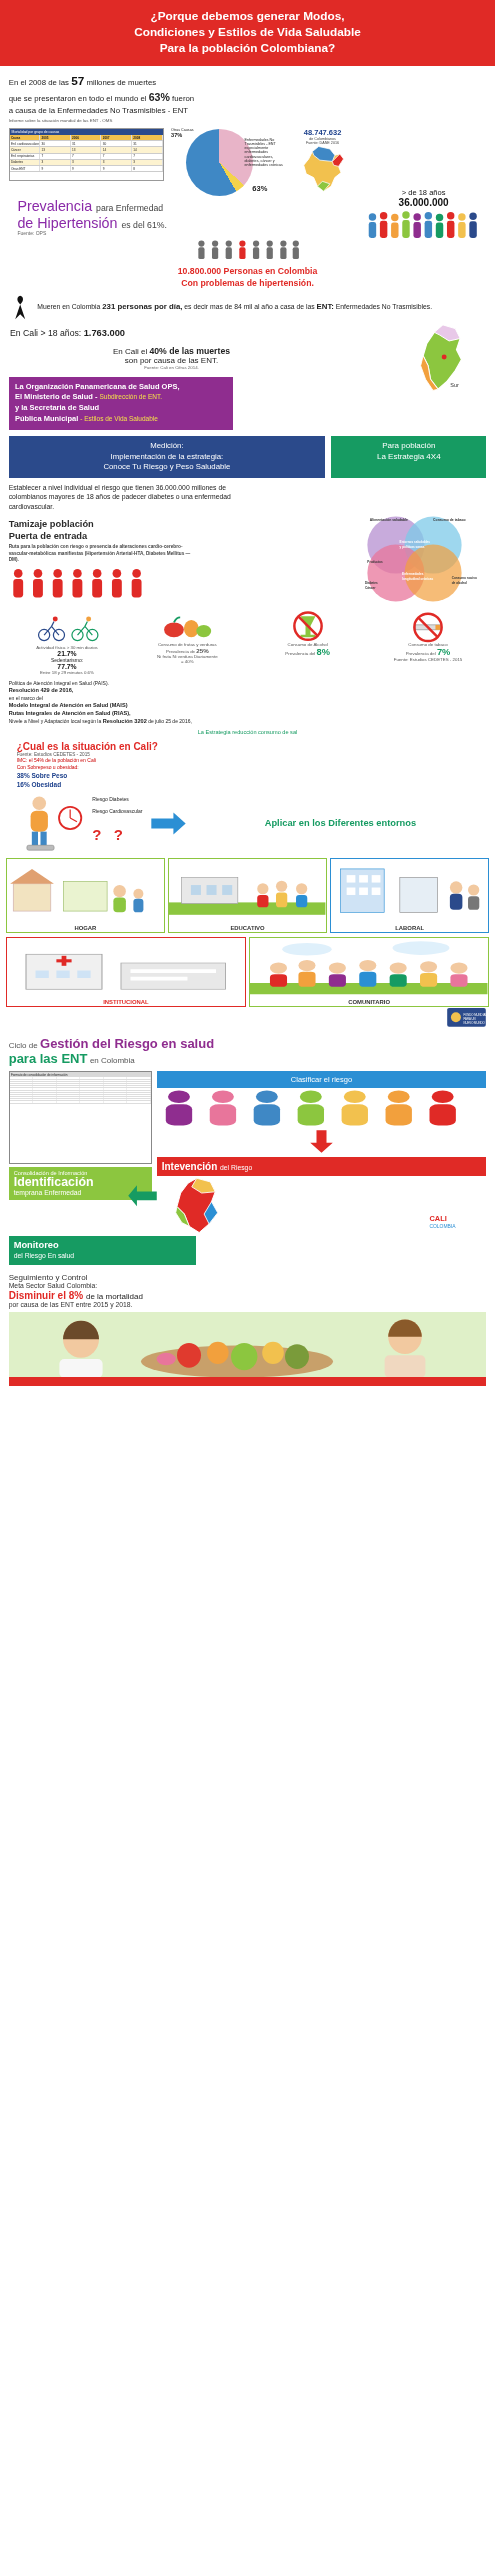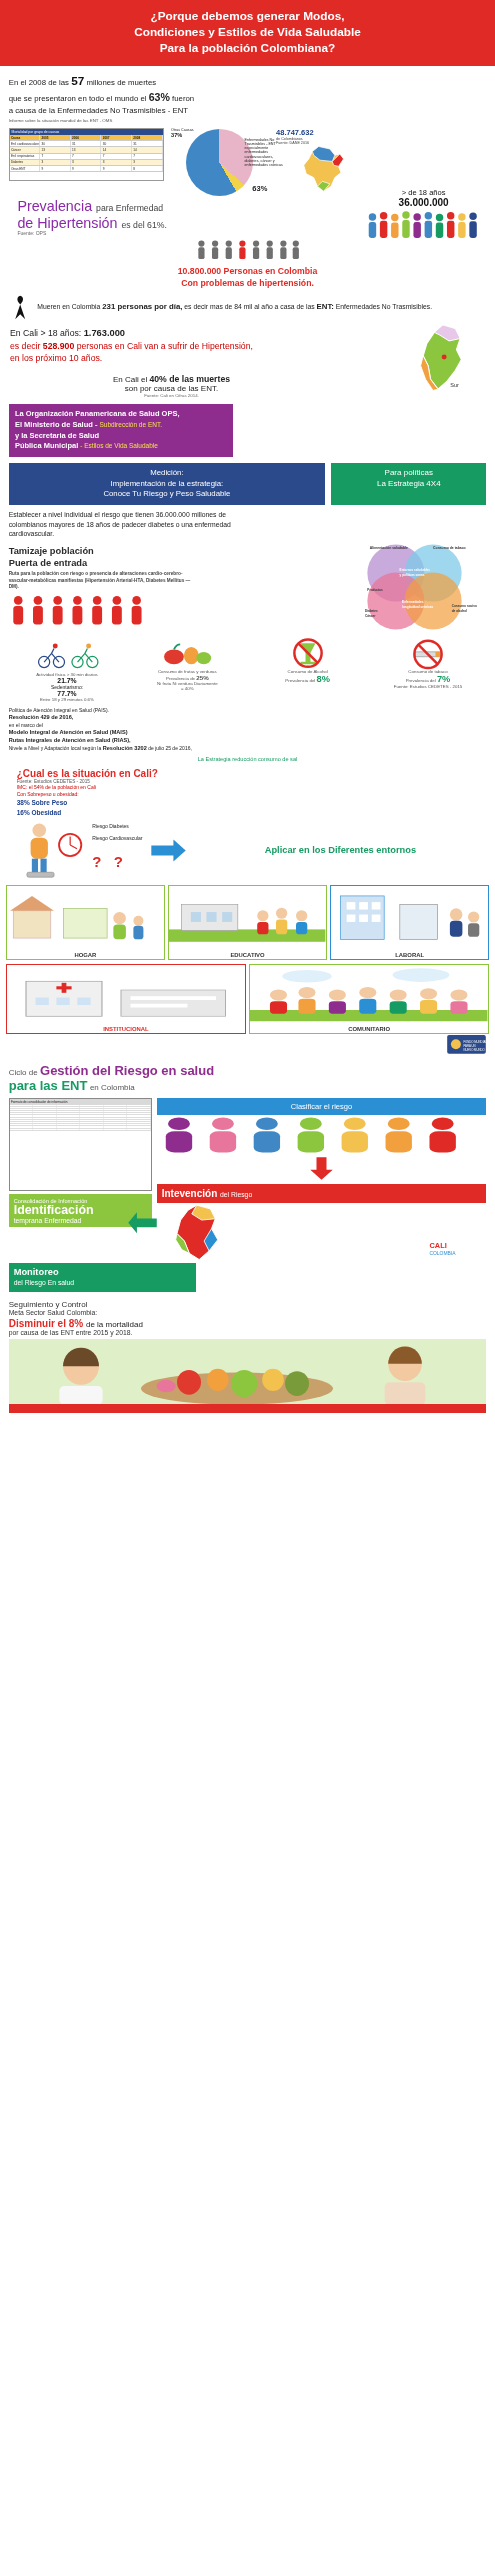--- a/index.html
+++ b/index.html
@@ -50,21 +50,21 @@
     background: conic-gradient(#e8b4c8 0deg 133deg, #f3d34a 133deg 150deg, #3f88c5 150deg 360deg);
     margin: 1.2px auto 0 auto; position:relative;
   }
   .donut::after{
     content:""; position:absolute; left:50%; top:50%; transform:translate(-50%,-50%);
     width:0; height:0;
   }
   .lbl { position:absolute; font-size:3.7px; line-height:1.15; }
   .lbl b { font-size:5.6px; }
 
-  .colombiamap { width: 93px; }
+  .colombiamap { width: 93px; text-align:center; }
   .colombiamap .cnum { font-size:7.5px; font-weight:bold; color:#1b3f8b; }
   .colombiamap .csub { font-size:3.7px; color:#444; }
   .mapsvg { display:block; margin:0 auto; }
 
   
   .prev {
     font-size: 14.3px; color:#8a2aa8; margin: 2.5px 0 0 8.7px; line-height:1.15;
   }
   .prev .small { font-size: 8.7px; color:#444; }
   .prev .src { display:block; font-size:5px; color:#666; }
@@ -361,26 +361,20 @@
       <b>ENT:</b>
       <span>Enfermedades No Trasmisibles.</span>
     </div>
   </div>
 
   <div class="cali-box">
     <div class="c1">
       <span>En Cali &gt; 18 años:</span>
       <b>1.763.000</b>
     </div>
-    <div class="c2">
-      <span>es decir</span>
-      <b>528.900</b>
-      <span>personas en Cali van a sufrir de Hipertensión,</span><br>
-      <span>en los próximo 10 años.</span>
-    </div>
     <div class="c3">
       <span>En Cali el</span>
       <b>40% de las muertes</b><br>
       <span>son por  causa de las ENT.</span>
       <span class="src">Fuente: Cali en Cifras 2014.</span>
     </div>
     <svg style="position:absolute; right:15px; top:0;" width="68" height="75" viewBox="0 0 110 120">
       <path d="M50 4 L70 10 L78 26 L72 44 L80 60 L70 78 L56 96 L42 108 L30 92 L26 70 L18 54 L24 34 L36 16 Z" fill="#8cc63f" stroke="#fff" stroke-width="2"></path>
       <path d="M50 4 L70 10 L78 26 L60 30 L44 20 L36 16 Z" fill="#e8c8e8" stroke="#fff" stroke-width="1.6"></path>
       <path d="M18 54 L26 70 L30 92 L42 108 L34 110 L22 92 L14 70 Z" fill="#f2a03d" stroke="#fff" stroke-width="1.4"></path>
@@ -402,21 +396,21 @@
     </div>
   </div>
 
   <div class="twohead">
     <div class="h1b">
       <div>Medición:</div>
       <div>Implementación de la estrategia:</div>
       <div class="white">Conoce Tu Riesgo y Peso Saludable</div>
     </div>
     <div class="h2b">
-      <div>Para políticas</div>
+      <div>Para población</div>
       <div>La Estrategia 4X4</div>
     </div>
   </div>
 
   <div class="estab">Establecer a nivel individual el riesgo que tienen 36.000.000 millones de colombianos mayores de 18 años de padecer diabetes o una enfermedad cardiovascular.</div>
 
   <div style="display:flex; gap:5px;font-weight:bold;">
     <div class="tamiz" style="flex:1;">
       <div class="t1">
         <span>Tamizaje población</span><br>

